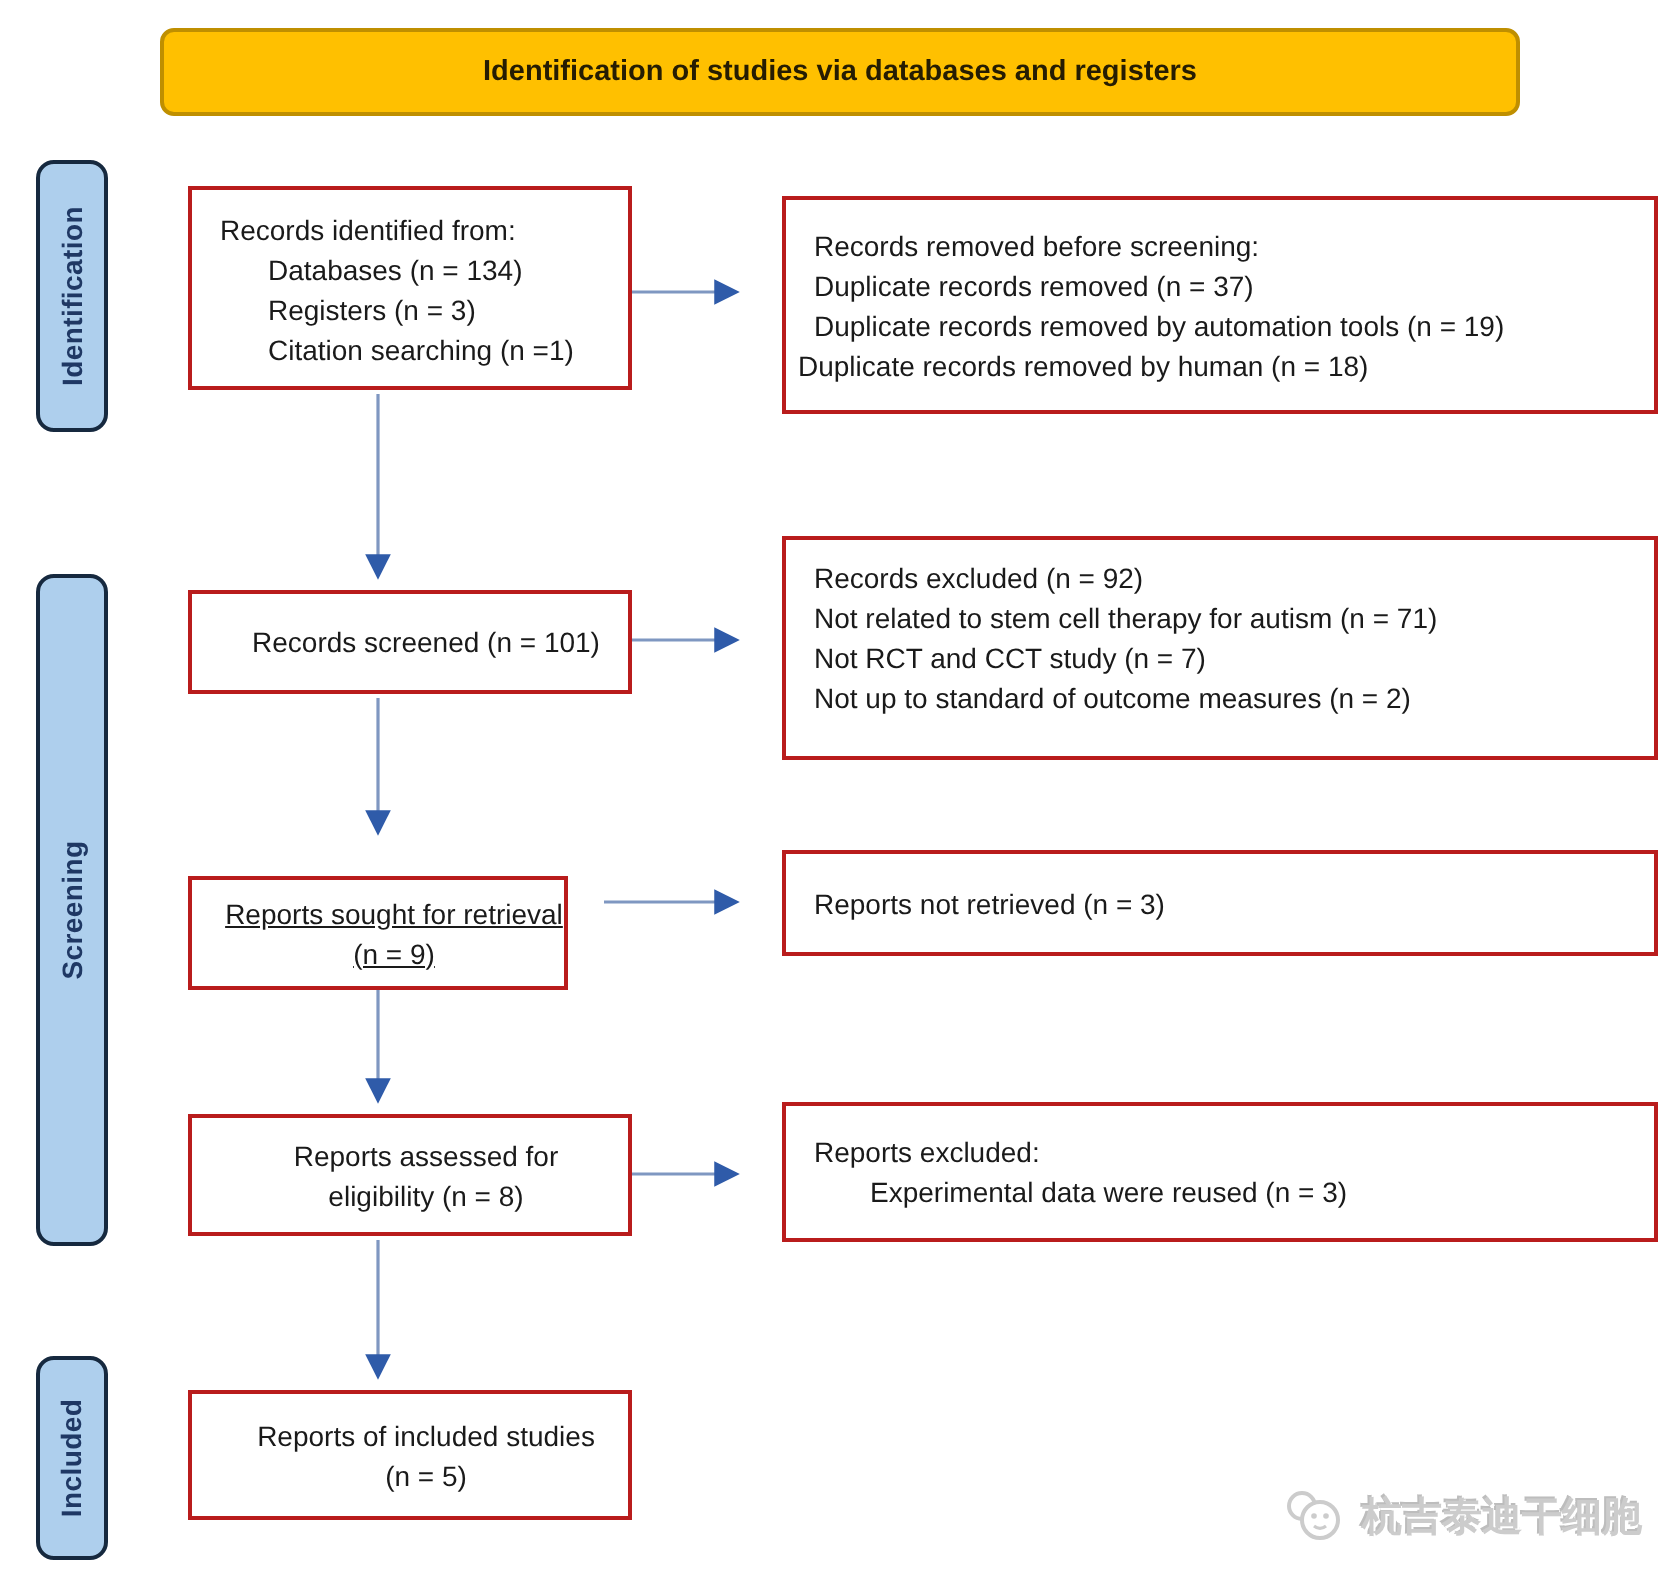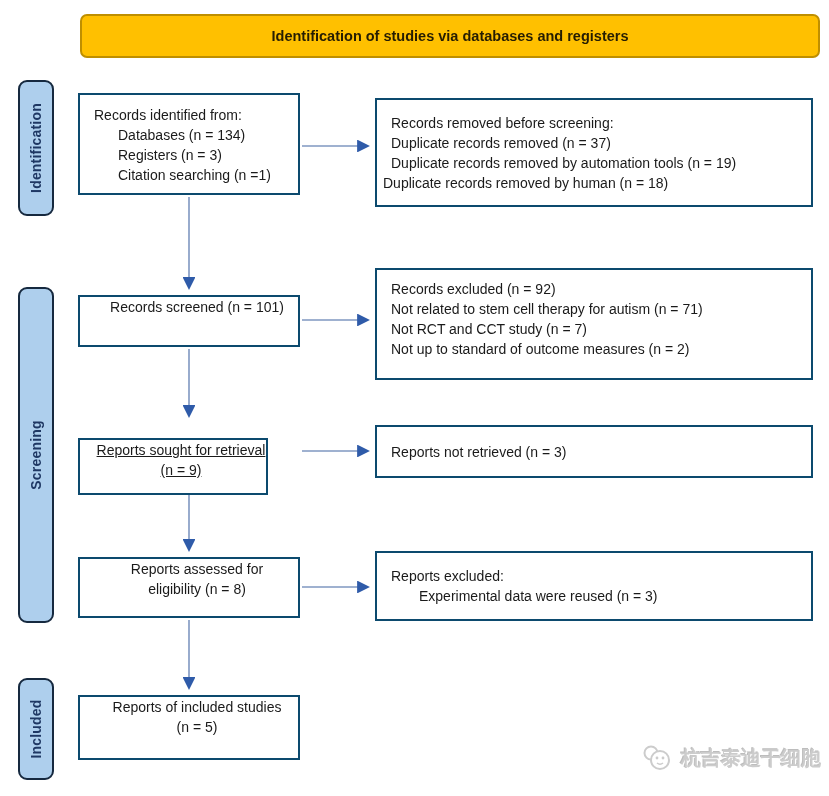--- a/index.html
+++ b/index.html
@@ -2,45 +2,45 @@
 <html><head>
 <meta charset="utf-8">
 <style>
   html,body{margin:0;padding:0;background:#ffffff;}
   #canvas{
     position:relative;width:829px;height:796px;background:#ffffff;overflow:hidden;
     font-family:"Liberation Sans","DejaVu Sans",sans-serif;color:#1a1a1a;
   }
   
   .banner{
-    position:absolute;left:80px;top:14px;width:740px;height:44px;box-sizing:border-box;
+    position:absolute;left:80px;top:14px;width:680px;height:44px;box-sizing:border-box;
     background:#FFC000;border:2px solid #BF8F00;border-radius:7px;
     display:flex;align-items:center;justify-content:center;
     font-weight:bold;font-size:14.5px;color:#261d02;
   }
   
   .stage{
     position:absolute;left:18px;width:36px;box-sizing:border-box;
     background:#AECFED;border:2px solid #16293F;border-radius:9px;
     display:flex;align-items:center;justify-content:center;
   }
   .stage span{
     transform:rotate(-90deg);white-space:nowrap;font-weight:bold;
     font-size:14px;color:#1F3864;letter-spacing:.2px;
   }
   #stage-identification{top:80px;height:136px;}
   #stage-screening{top:287px;height:336px;}
   #stage-included{top:678px;height:102px;}
   
   .box{
-    position:absolute;box-sizing:border-box;background:#fff;border:2px solid #0c4a6e;
-    font-size:14px;line-height:20px;
+    position:absolute;box-sizing:border-box;background:#fff;border:2px solid #b91c1c;
+    font-size:14px;line-height:20px;margin-left:16px;
   }
   .pad{padding:10px 8px 8px 14px;}
-  .center{display:flex;flex-direction:column;align-items:center;justify-content:flex-start;text-align:center;padding-left:16px;}
+  .center{display:flex;flex-direction:column;align-items:center;justify-content:center;text-align:center;padding-left:16px;}
   .vcenter{display:flex;flex-direction:column;justify-content:center;}
   .ind-s{padding-left:6px;}
   .ind{padding-left:28px;}
   .ind-m{padding-left:24px;}
   #box-records-identified{left:78px;top:93px;width:222px;height:102px;}
   #box-records-removed{left:375px;top:98px;width:438px;height:109px;padding-top:13px;}
   #box-records-screened{left:78px;top:295px;width:222px;height:52px;}
   #box-records-excluded{left:375px;top:268px;width:438px;height:112px;padding-top:9px;}
   #box-reports-sought{left:78px;top:438px;width:190px;height:57px;text-decoration:underline;}
   #box-reports-not-retrieved{left:375px;top:425px;width:438px;height:53px;padding-left:14px;}

